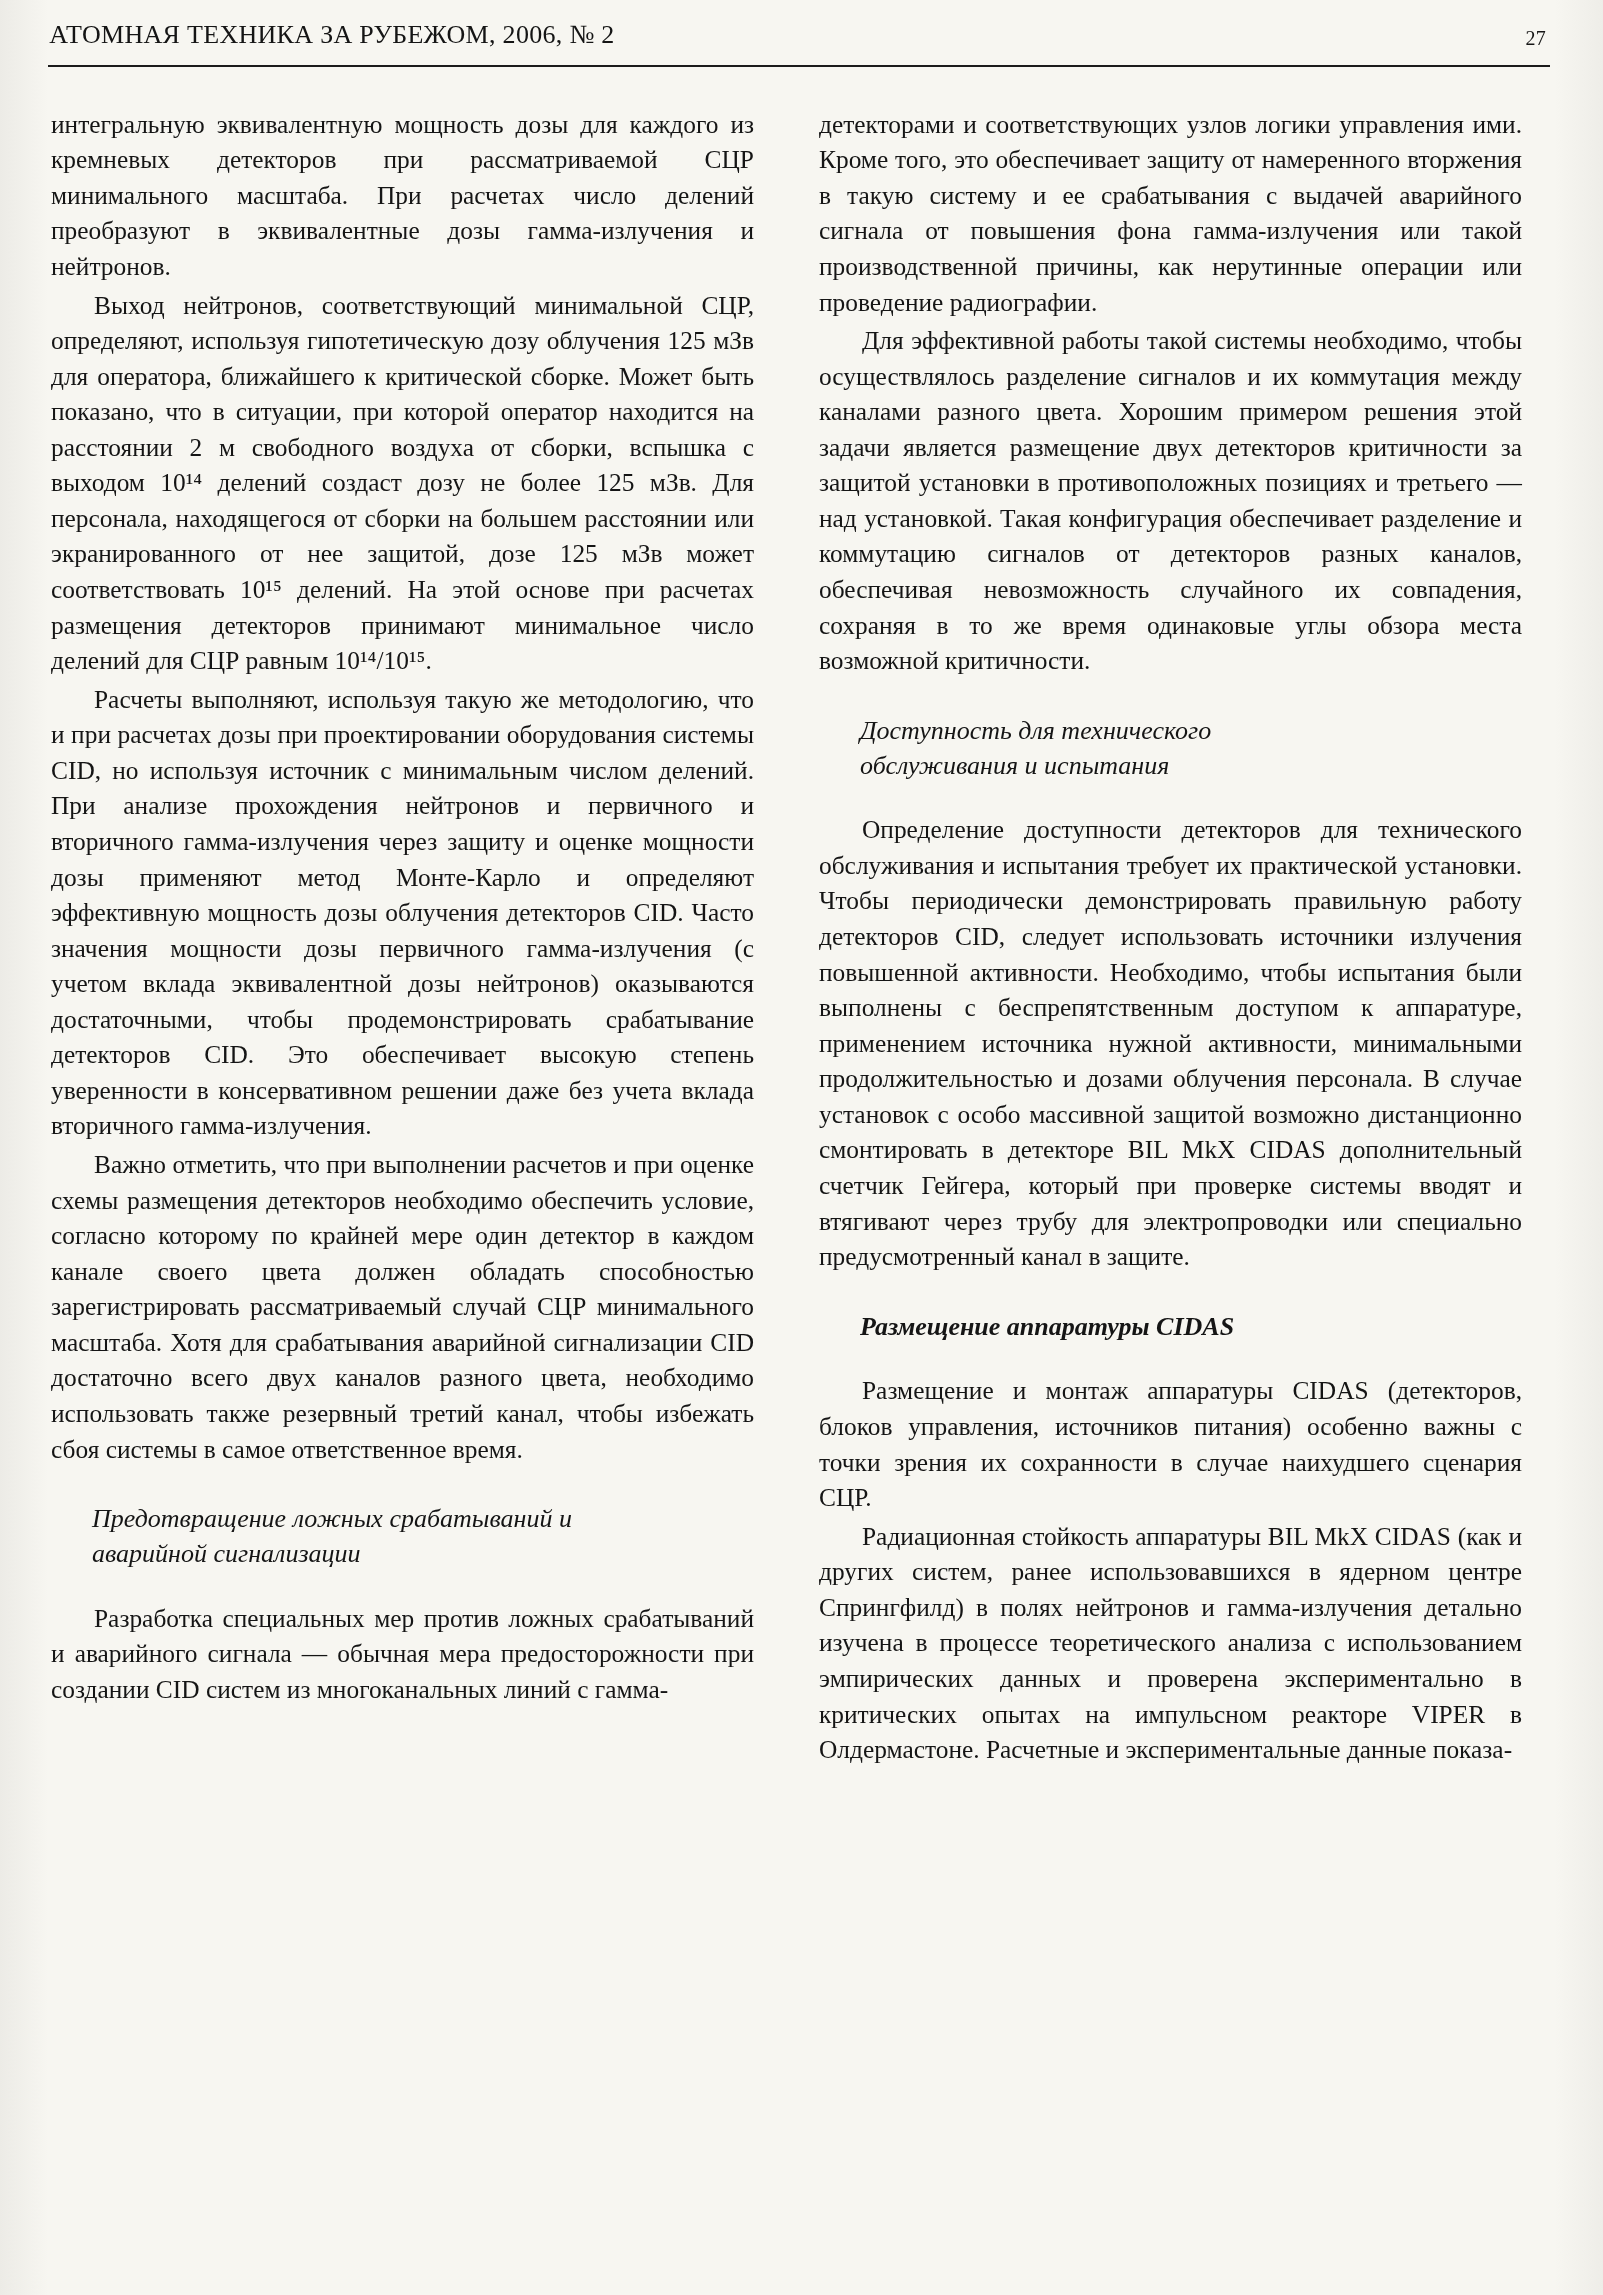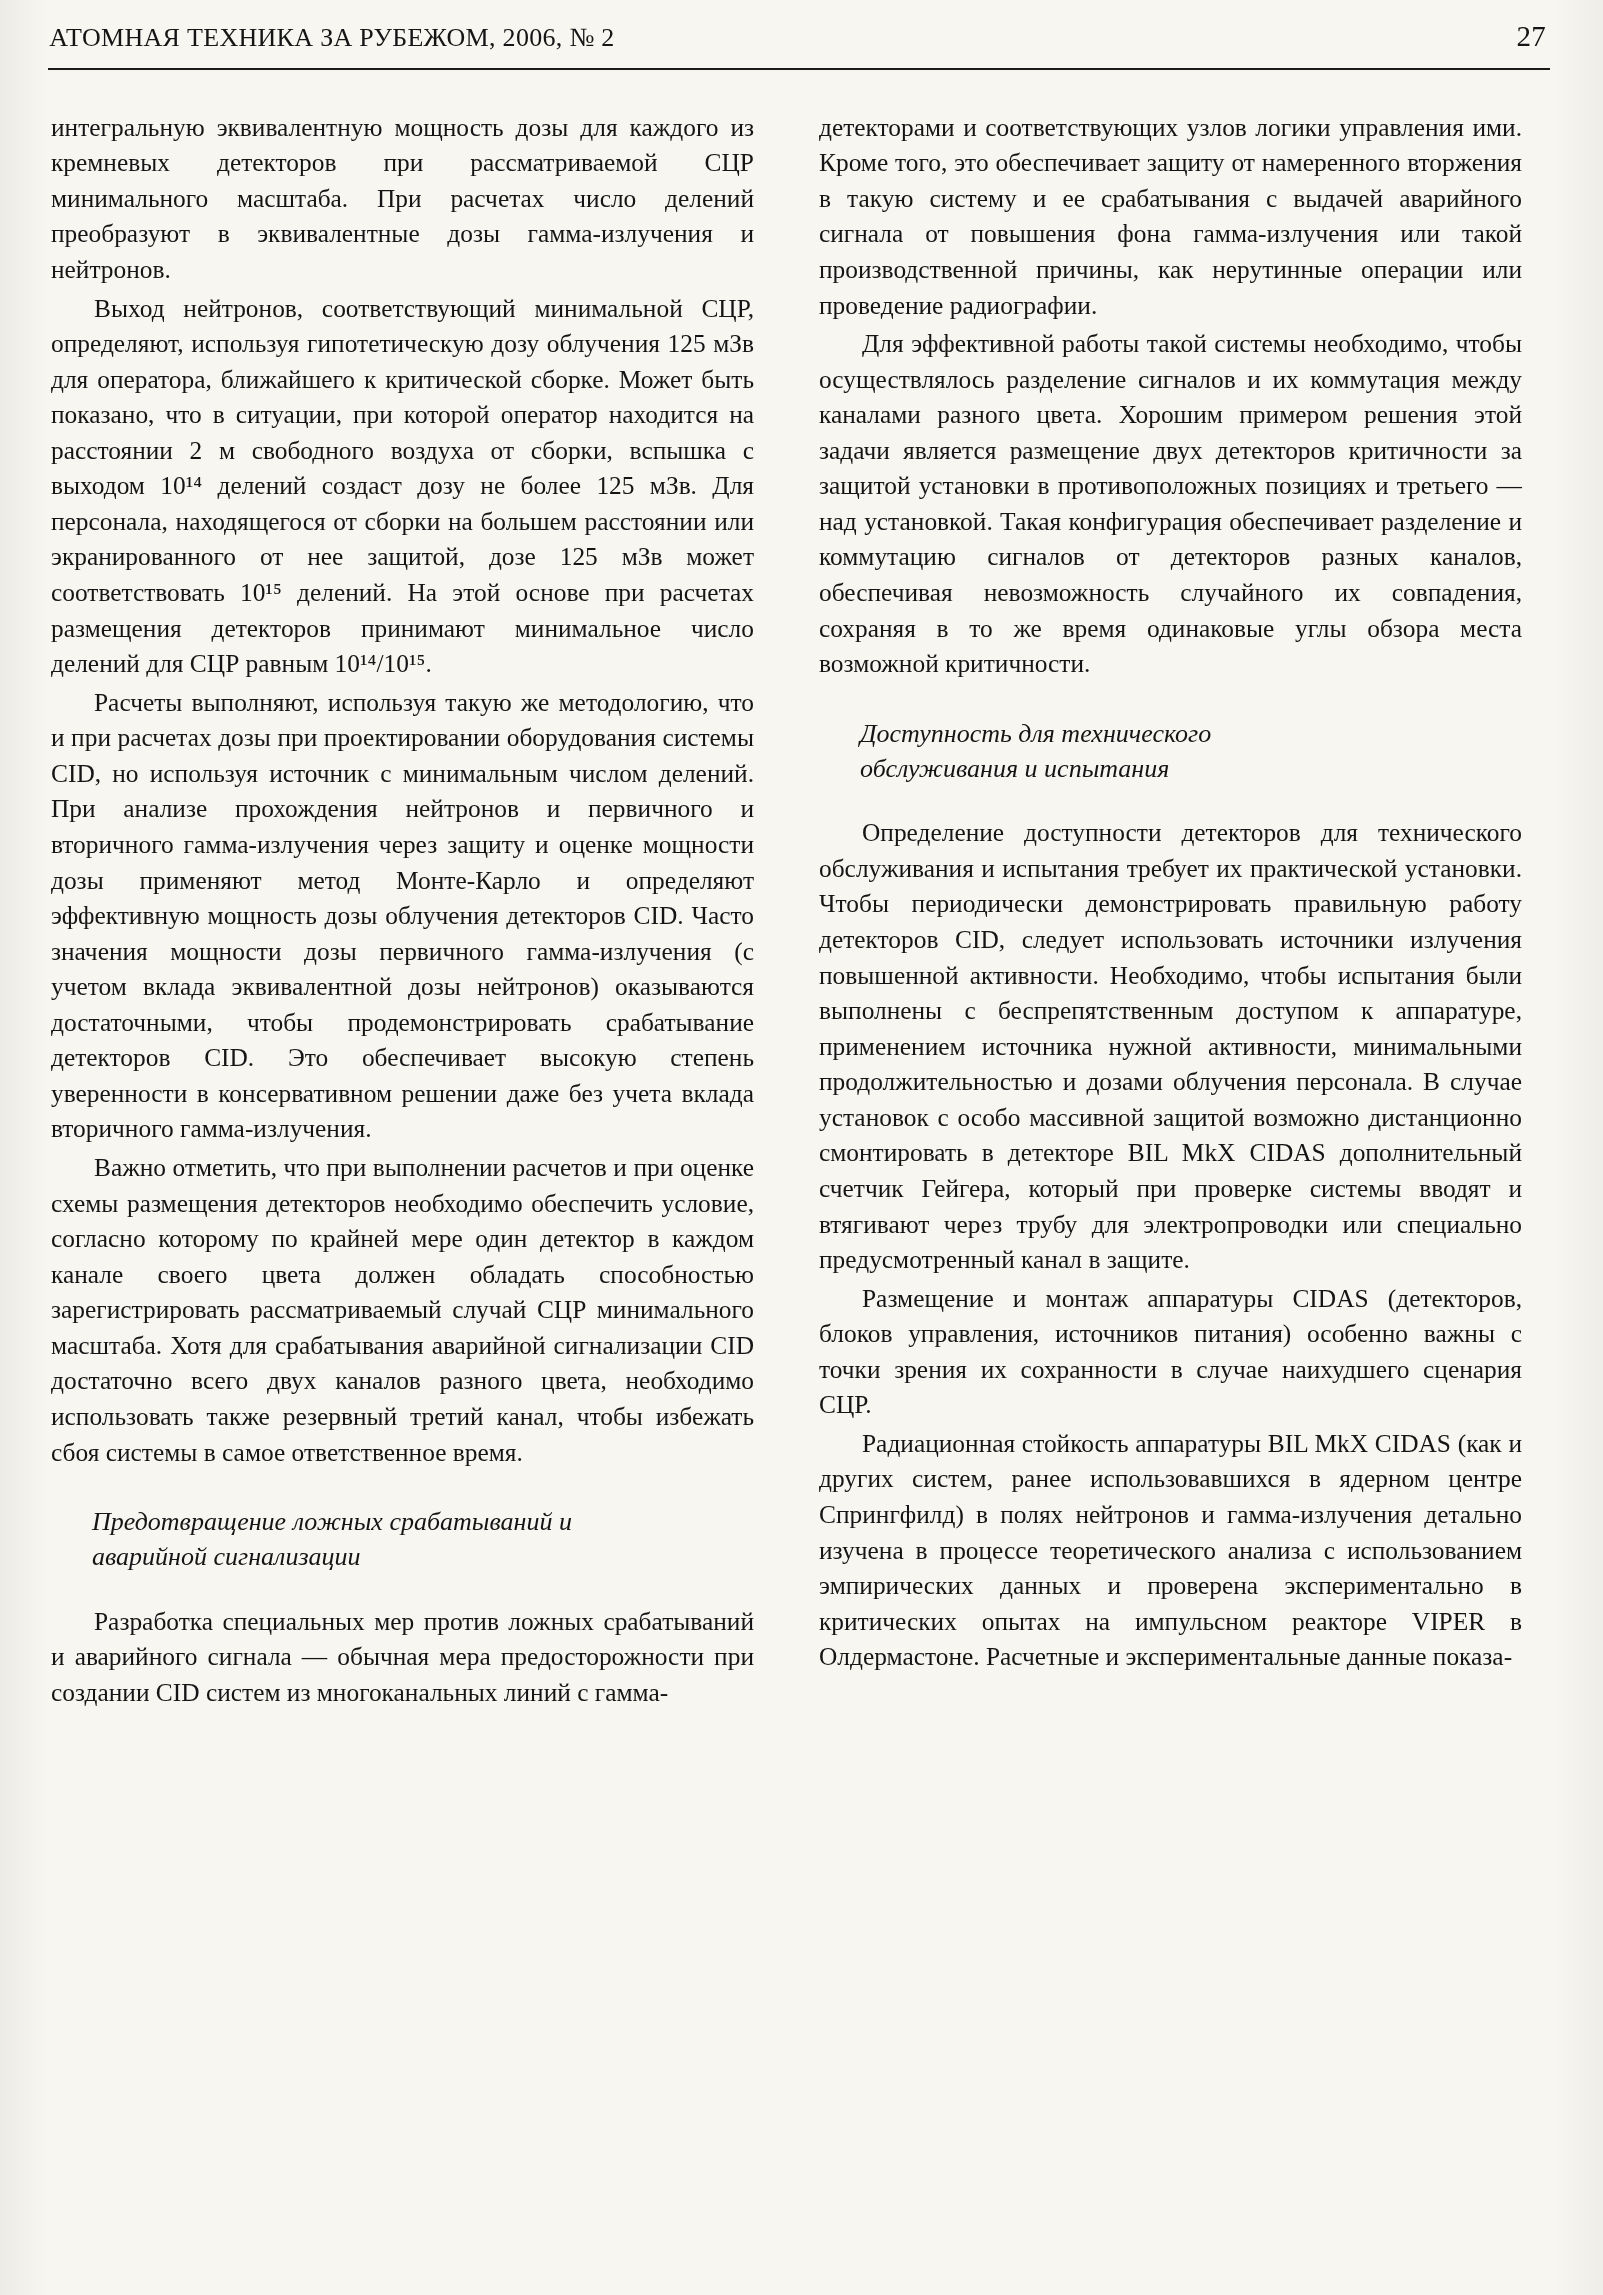--- a/index.html
+++ b/index.html
@@ -20,21 +20,21 @@
   .header {
     display: flex;
     justify-content: space-between;
     align-items: flex-end;
     font-size: 26px;
     letter-spacing: 0.3px;
     padding: 0 4px 14.7px 1.3px;
     border-bottom: 2.7px solid #1b1b1b;
     text-align: center;
   }
-  .header .pn { font-size: 29px; }
+  .header .pn { font-size: 20px; }
   .content {
     display: flex;
     gap: 59px;
     margin-top: 37px;
   }
   .col {
     width: 709px;
     font-size: 25.4px;
     line-height: 1.40;
     text-align: justify;
@@ -72,20 +72,21 @@
       <p class="para">Важно отметить, что при выполнении расчетов и при оценке схемы размещения детекторов необходимо обеспечить условие, согласно которому по крайней мере один детектор в каждом канале своего цвета должен обладать способностью зарегистрировать рассматриваемый случай СЦР минимального масштаба. Хотя для срабатывания аварийной сигнализации CID достаточно всего двух каналов разного цвета, необходимо использовать также резервный третий канал, чтобы избежать сбоя системы в самое ответственное время.</p>
       <h3 class="subhead">Предотвращение ложных срабатываний и аварийной сигнализации</h3>
       <p class="para">Разработка специальных мер против ложных срабатываний и аварийного сигнала — обычная мера предосторожности при создании CID систем из многоканальных линий с гамма-</p>
     </div>
 
     <div class="col">
       <p class="para cont">детекторами и соответствующих узлов логики управления ими. Кроме того, это обеспечивает защиту от намеренного вторжения в такую систему и ее срабатывания с выдачей аварийного сигнала от повышения фона гамма-излучения или такой производственной причины, как нерутинные операции или проведение радиографии.</p>
       <p class="para">Для эффективной работы такой системы необходимо, чтобы осуществлялось разделение сигналов и их коммутация между каналами разного цвета. Хорошим примером решения этой задачи является размещение двух детекторов критичности за защитой установки в противоположных позициях и третьего — над установкой. Такая конфигурация обеспечивает разделение и коммутацию сигналов от детекторов разных каналов, обеспечивая невозможность случайного их совпадения, сохраняя в то же время одинаковые углы обзора места возможной критичности.</p>
       <h3 class="subhead">Доступность для технического обслуживания и испытания</h3>
       <p class="para">Определение доступности детекторов для технического обслуживания и испытания требует их практической установки. Чтобы периодически демонстрировать правильную работу детекторов CID, следует использовать источники излучения повышенной активности. Необходимо, чтобы испытания были выполнены с беспрепятственным доступом к аппаратуре, применением источника нужной активности, минимальными продолжительностью и дозами облучения персонала. В случае установок с особо массивной защитой возможно дистанционно смонтировать в детекторе BIL MkX CIDAS дополнительный счетчик Гейгера, который при проверке системы вводят и втягивают через трубу для электропроводки или специально предусмотренный канал в защите.</p>
+      <h3 class="subhead bold">Размещение аппаратуры CIDAS</h3>
       <p class="para">Размещение и монтаж аппаратуры CIDAS (детекторов, блоков управления, источников питания) особенно важны с точки зрения их сохранности в случае наихудшего сценария СЦР.</p>
       <p class="para">Радиационная стойкость аппаратуры BIL MkX CIDAS (как и других систем, ранее использовавшихся в ядерном центре Спрингфилд) в полях нейтронов и гамма-излучения детально изучена в процессе теоретического анализа с использованием эмпирических данных и проверена экспериментально в критических опытах на импульсном реакторе VIPER в Олдермастоне. Расчетные и экспериментальные данные показа-</p>
     </div>
 
   </div>
 
 </div>
 
 
 </body></html>

